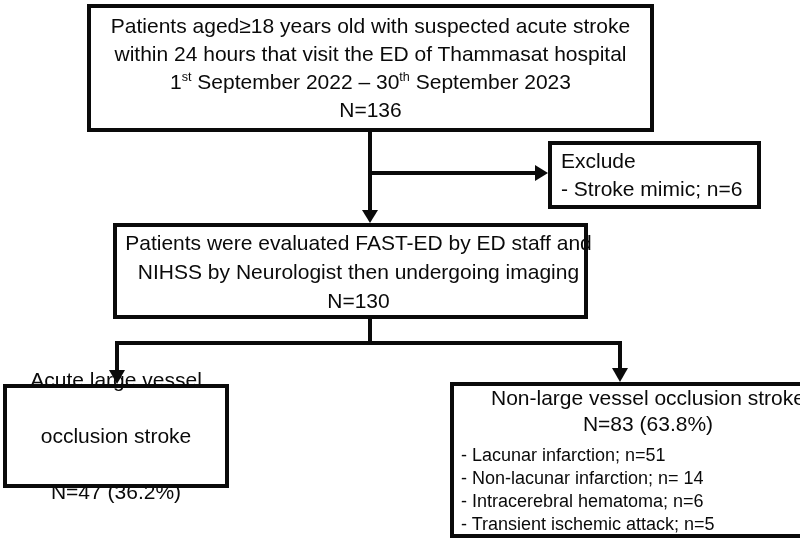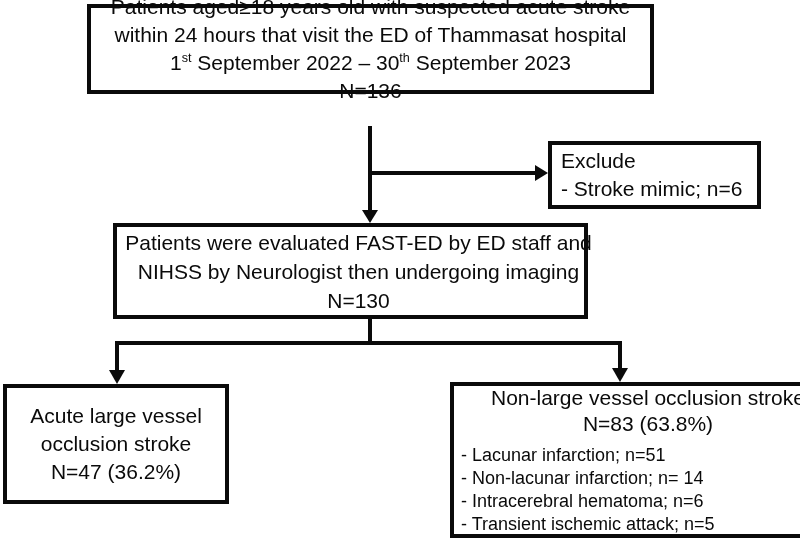--- a/index.html
+++ b/index.html
@@ -35,27 +35,27 @@
   .line {
     white-space: nowrap;
     text-align: center;
   }
   sup {
     font-size: 0.6em;
     line-height: 0;
     vertical-align: super;
   }
   
-  #enrollment-box { left: 87px;  top: 4px;   width: 567px; height: 90px; font-size: 21px; }
+  #enrollment-box { left: 87px;  top: 4px;   width: 567px; height: 128px; font-size: 21px; }
   #enrollment-box .line { line-height: 28px; }
   #exclude-box    { left: 548px; top: 141px; width: 213px; height: 68px;  font-size: 21px; align-items: flex-start; padding-left: 9px; }
   #exclude-box .line { line-height: 28px; text-align: left; }
   #evaluation-box { left: 113px; top: 223px; width: 475px; height: 96px;  font-size: 21px; padding-left: 16px; }
   #evaluation-box .line { line-height: 29px; }
-  #lvo-box        { left: 3px;   top: 384px; width: 226px; height: 120px;  font-size: 21px; }
+  #lvo-box        { left: 3px;   top: 384px; width: 226px; height: 104px;  font-size: 21px; gap: 28px; }
   #lvo-box .line  { line-height: 28px; }
   #nonlvo-box     { left: 450px; top: 382px; width: 396px; height: 156px; font-size: 21px; }
   #nonlvo-box .line { line-height: 26px; }
   #nonlvo-box .items {
     width: 100%;
     padding-left: 7px;
     box-sizing: border-box;
     text-align: left;
     font-size: 18px;
     margin-top: 7px;

